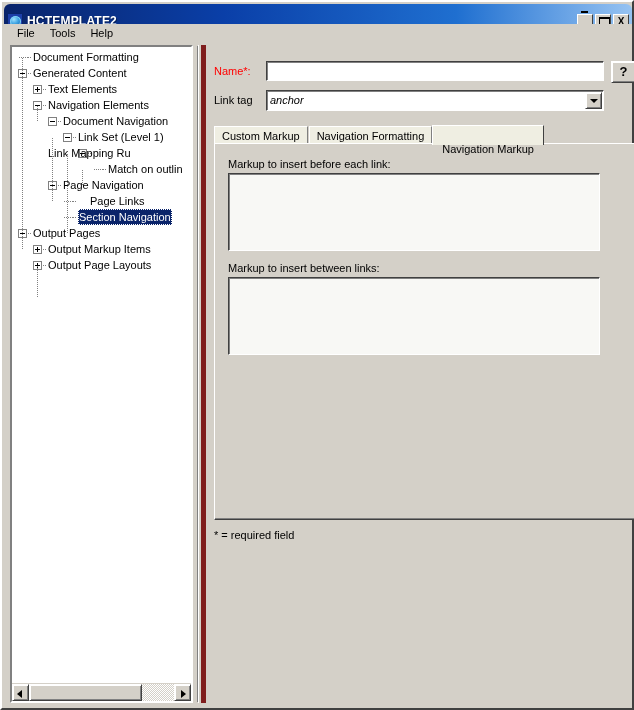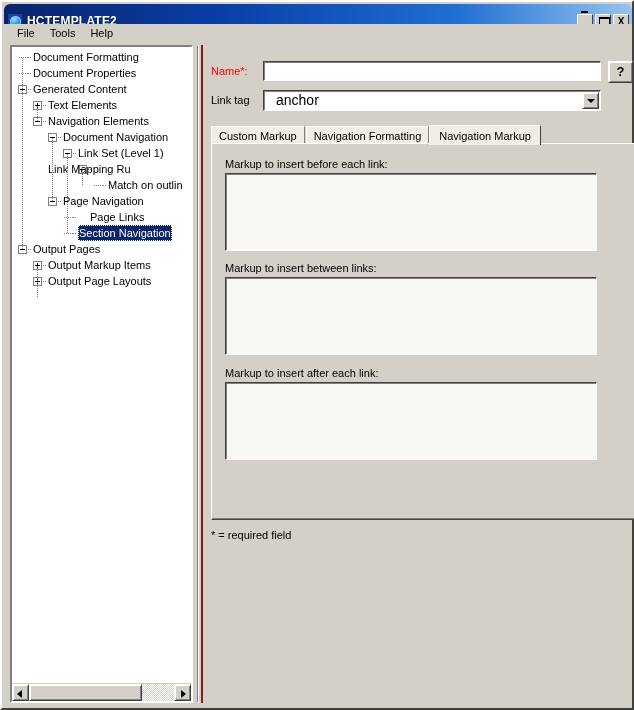--- a/index.html
+++ b/index.html
@@ -238,21 +238,21 @@
   #right-panel {
     position: absolute; left: 194px; top: 2px;
     width: 428px; height: 658px;
     background: #d4d0c8;
     border-left: 1px solid #ffffff;
     box-shadow: -2px 0 0 -1px #808080;
   }
   #right-inner {
     position: absolute; left: 2px; top: 0; right: 4px; bottom: 0;
     background: #d4d0c8;
-    border-left: 2px solid #7f1d1d;
+    border-left: 5px solid #7f1d1d;
     padding: 0;
   }
 
   
   #name-row {
     position: absolute; left: 8px; top: 16px;
     width: 404px; height: 22px;
   }
   #name-label {
     position: absolute; left: 0; top: 4px;
@@ -304,23 +304,24 @@
     width: 338px; height: 21px;
     background: #ffffff;
     border: 1px solid #808080;
     border-top-color: #404040;
     border-left-color: #404040;
     border-right-color: #ffffff;
     border-bottom-color: #ffffff;
     box-shadow: inset 1px 1px 0 #808080;
   }
   #linktag-value {
-    position: absolute; left: 12px; top: 2px;
-    font-size: 14px; color: #000;
+    position: absolute; left: 3px; top: 2px;
+    font-size: 11px; color: #000;
     line-height: 15px;
+    font-style: italic;
   }
   #linktag-arrow {
     position: absolute; right: 1px; top: 1px;
     width: 17px; height: 17px;
     background: #d4d0c8;
     border: 1px solid #d4d0c8;
     border-top-color: #ffffff;
     border-left-color: #ffffff;
     border-right-color: #404040;
     border-bottom-color: #404040;
@@ -357,21 +358,21 @@
     cursor: default;
     position: relative;
     margin-right: 1px;
   }
   .tab.active {
     height: 20px;
     line-height: 18px;
     background: #efeee2;
     z-index: 3;
     margin: 0 0 -1px -1px;
-    padding: 1px 9px 0 9px;
+    padding: 14px 9px 0 9px;
     border-top-color: #ffffff;
     border-left-color: #ffffff;
     border-right-color: #404040;
   }
 
   
   #tabpane {
     position: absolute; left: 8px; top: 98px;
     width: 476px; height: 377px;
     background: #d4d0c8;
@@ -442,21 +443,20 @@
     <div class="menuitem">Tools</div>
     <div class="menuitem">Help</div>
   </div>
 
   <div id="content">
 
     <div id="tree-panel">
       <div id="tree-scroll">
         <div id="tree">
             <div class="tnode bold"><span class="dots-h" style="left: 7px; width: 9px;"></span><span class="dots-h" style="left: 16px; width: 4px;"></span><span class="label" style="margin-left: 21px;">Document Formatting</span></div>
-            <div class="tnode bold"><span class="dots-h" style="left: 7px; width: 9px;"></span><span class="dots-h" style="left: 16px; width: 4px;"></span><span class="label" style="margin-left: 21px;">Document Properties</span></div>
             <div class="tnode bold"><span class="exp" style="left: 6px;"></span><span class="dots-h" style="left: 16px; width: 4px;"></span><span class="label" style="margin-left: 21px;">Generated Content</span></div>
             <div class="tnode bold"><span class="exp plus" style="left: 21px;"></span><span class="dots-h" style="left: 31px; width: 4px;"></span><span class="label" style="margin-left: 36px;">Text Elements</span></div>
             <div class="tnode bold"><span class="exp" style="left: 21px;"></span><span class="dots-h" style="left: 31px; width: 4px;"></span><span class="label" style="margin-left: 36px;">Navigation Elements</span></div>
             <div class="tnode bold"><span class="exp" style="left: 36px;"></span><span class="dots-h" style="left: 46px; width: 4px;"></span><span class="label" style="margin-left: 51px;">Document Navigation</span></div>
             <div class="tnode bold"><span class="exp" style="left: 51px;"></span><span class="dots-h" style="left: 61px; width: 4px;"></span><span class="label" style="margin-left: 66px;">Link Set (Level 1)</span></div>
             <div class="tnode bold"><span class="exp" style="left: 66px;"></span><span class="dots-h" style="left: 76px; width: 4px;"></span><span class="label" style="margin-left: 36px; text-align: right;">Link Mapping Ru</span></div>
             <div class="tnode"><span class="dots-h" style="left: 82px; width: 9px;"></span><span class="dots-h" style="left: 91px; width: 4px;"></span><span class="label" style="margin-left: 96px;">Match on outlin</span></div>
             <div class="tnode bold"><span class="exp" style="left: 36px;"></span><span class="dots-h" style="left: 46px; width: 4px;"></span><span class="label" style="margin-left: 51px;">Page Navigation</span></div>
             <div class="tnode bold"><span class="dots-h" style="left: 52px; width: 9px;"></span><span class="dots-h" style="left: 61px; width: 4px;"></span><span class="label" style="margin-left: 66px; padding-left: 12px;">Page Links</span></div>
             <div class="tnode bold sel"><span class="dots-h" style="left: 52px; width: 9px;"></span><span class="dots-h" style="left: 61px; width: 4px;"></span><span class="label" style="margin-left: 66px;">Section Navigation</span></div>
@@ -509,24 +509,20 @@
           <div class="field-group" id="grp-before">
             <span class="field-label">Markup to insert before each link:</span>
             <textarea class="markup-area" style=""></textarea>
           </div>
 
           <div class="field-group" id="grp-between">
             <span class="field-label">Markup to insert between links:</span>
             <textarea class="markup-area" style=""></textarea>
           </div>
 
-          <div class="field-group" id="grp-after">
-            <span class="field-label">Markup to insert after each link:</span>
-            <textarea class="markup-area" style=""></textarea>
-          </div>
 
         </div>
 
         <div id="required-note">* = required field</div>
 
       </div>
     </div>
 
   </div>
 </div>

